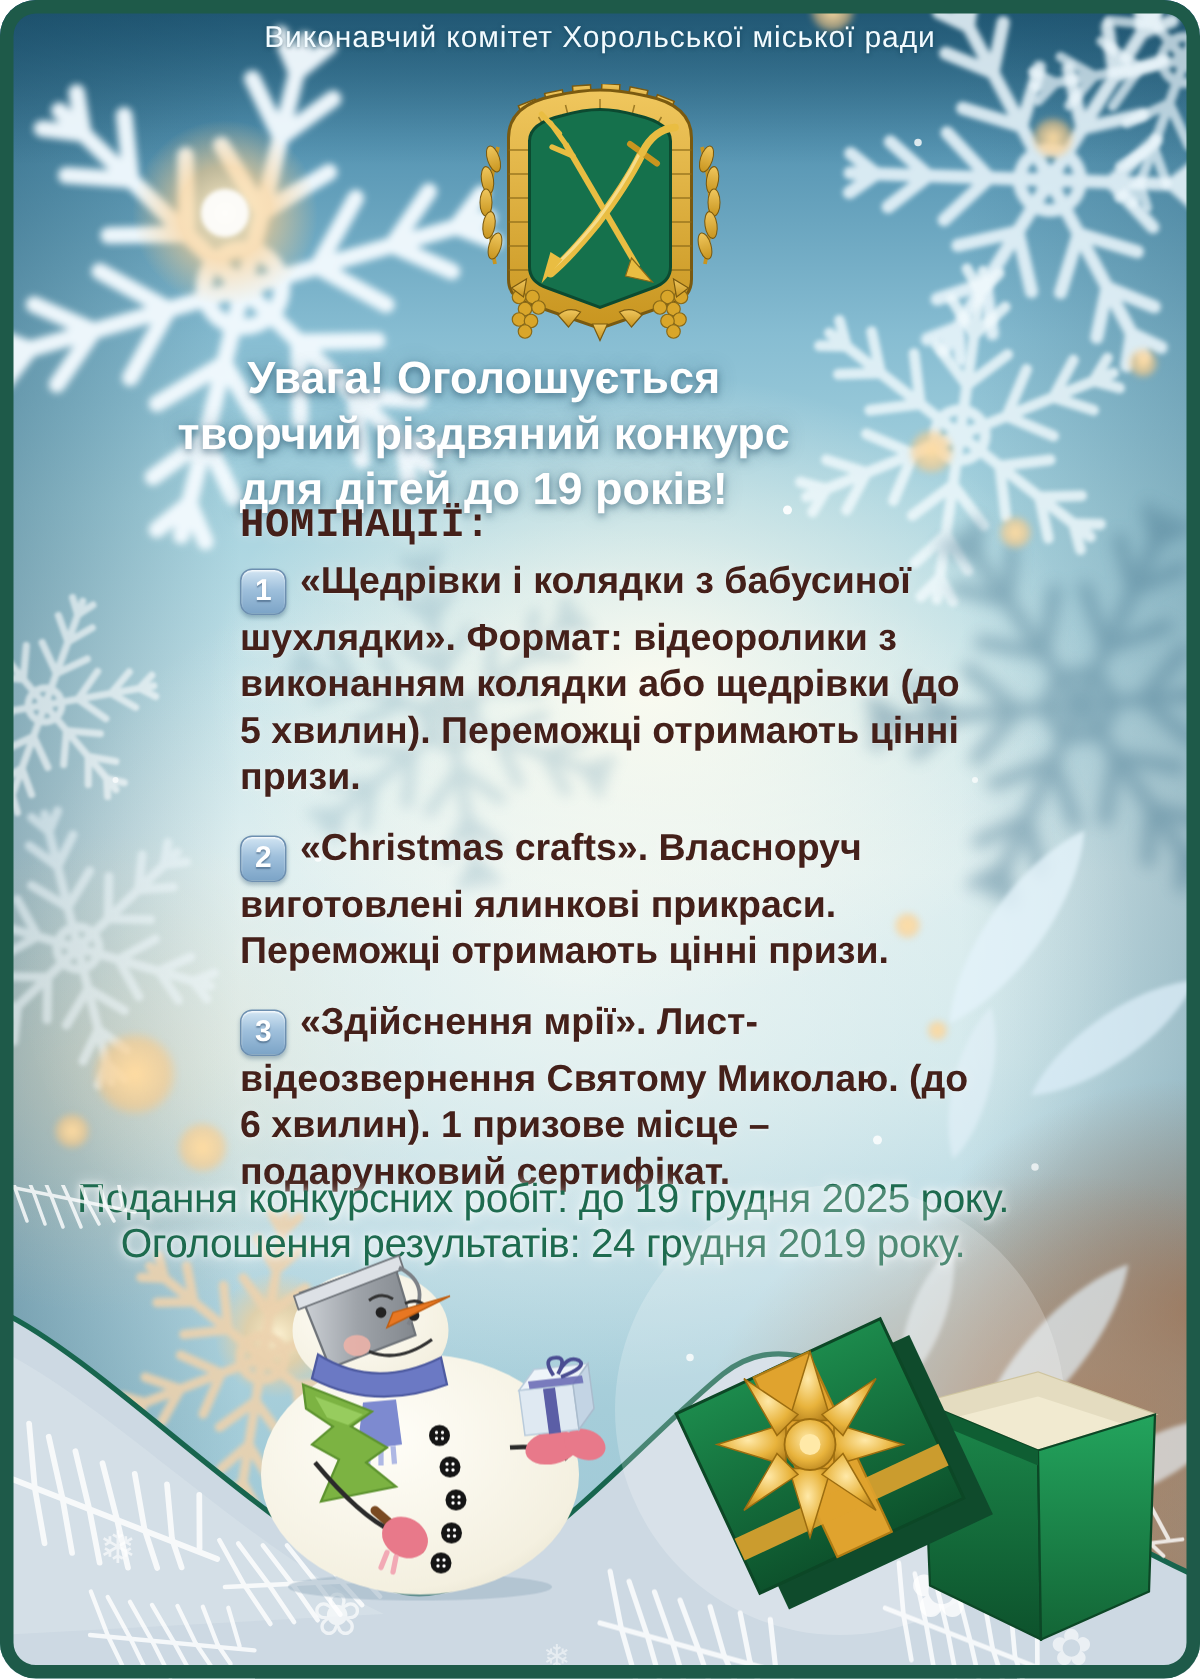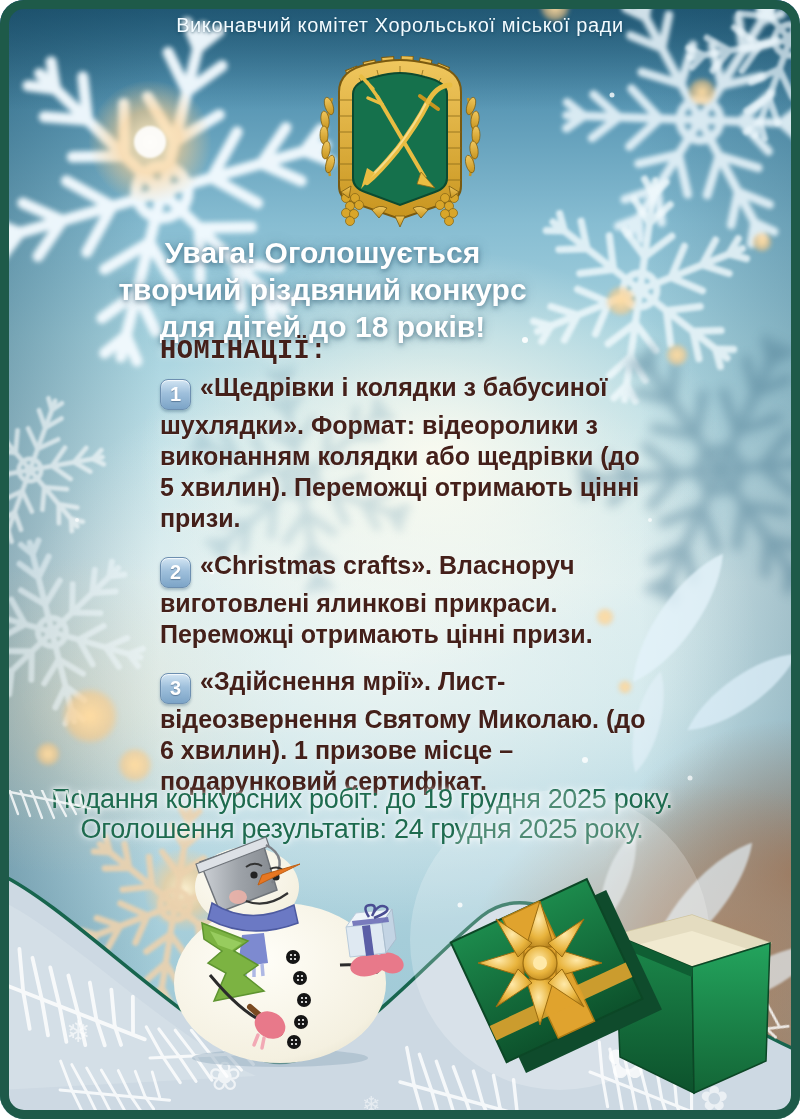--- a/index.html
+++ b/index.html
@@ -224,33 +224,33 @@
       <path d="M55,154 Q62,148 70,152 L62,162 Z"></path>
         <path d="M111,154 Q104,148 96,152 L104,162 Z"></path>
     </g>
   </svg>
 
   <div class="header-line">Виконавчий комітет Хорольської міської ради</div>
 
   <div class="title">
     <div>Увага! Оголошується</div>
     <div>творчий різдвяний конкурс</div>
-    <div>для дітей до 18 років!</div>
+    <div>для дітей до 19 років!</div>
   </div>
 
   <div class="noms">
     <div class="noms-label">НОМІНАЦІЇ:</div>
     <div class="nom-item"><span class="badge">1</span><span>«Щедрівки і колядки з бабусиної шухлядки». Формат: відеоролики з виконанням колядки або щедрівки (до 5 хвилин). Переможці отримають цінні призи.</span></div>
     <div class="nom-item"><span class="badge">2</span><span>«Christmas crafts». Власноруч виготовлені ялинкові прикраси. Переможці отримають цінні призи.</span></div>
     <div class="nom-item"><span class="badge">3</span><span>«Здійснення мрії». Лист-відеозвернення Святому Миколаю. (до 6 хвилин). 1 призове місце – подарунковий сертифікат.</span></div>
   </div>
 
   <div class="dates">
     <div>Подання конкурсних робіт: до 19 грудня 2025 року.</div>
-    <div>Оголошення результатів: 24 грудня 2025 року.</div>
+    <div>Оголошення результатів: 24 грудня 2019 року.</div>
   </div>
 
   <svg class="layer" style="top:790px;z-index:25" width="800" height="329" viewBox="0 0 800 329">
     <path d="M0,84 C70,118 170,226 258,268 C322,298 420,176 482,126 C520,96 562,120 622,160 C692,206 752,240 800,262 L800,329 L0,329 Z" fill="#cdd9e3" stroke="#17654e" stroke-width="3.5"></path>
     <path d="M0,110 C70,144 170,246 256,286 L0,300 Z" fill="#d8e2ea" opacity=".6"></path>
     <circle cx="560" cy="150" r="150" fill="rgba(255,255,255,.22)"></circle>
     <g stroke="#ffffff" stroke-width="2.4" stroke-linecap="round" opacity=".8" fill="none">
       <g id="pine">
         <path d="M0,0 L90,18"></path>
         <path d="M10,2 L3,-24"></path>

